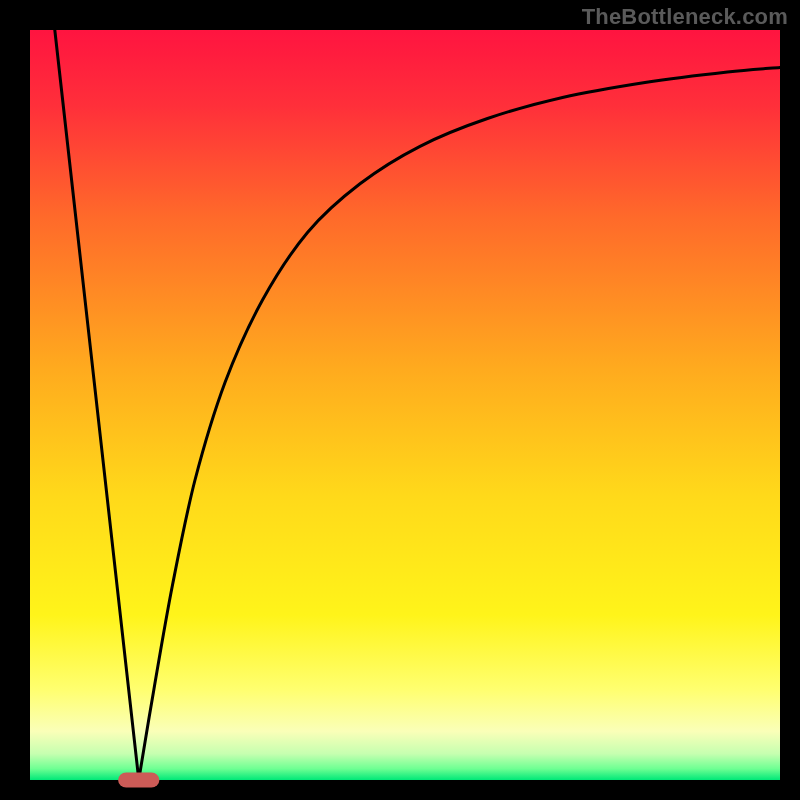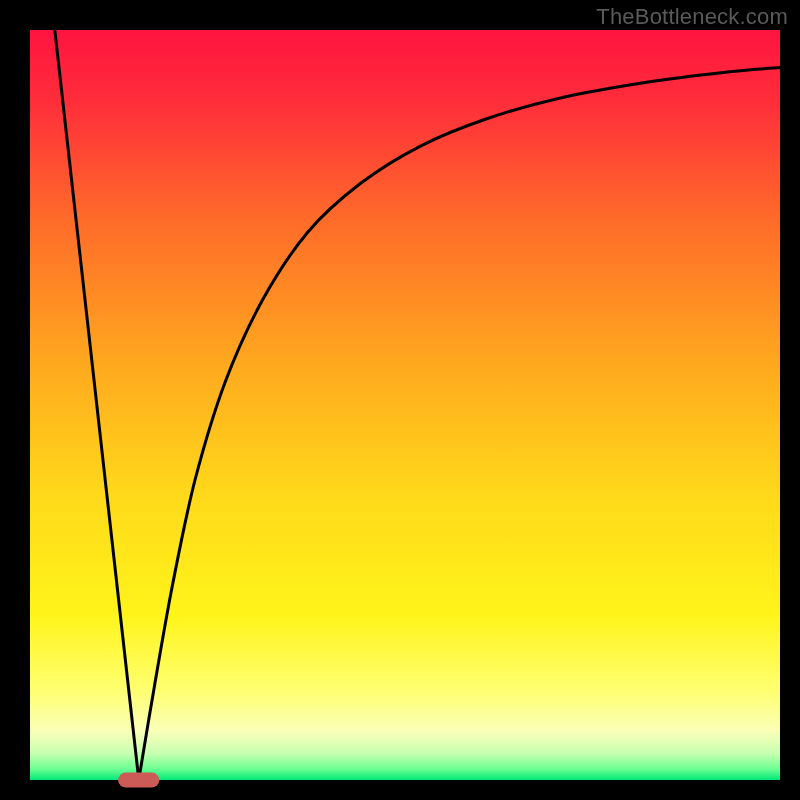--- a/index.html
+++ b/index.html
@@ -15,21 +15,21 @@
     position: relative;
     width: 800px;
     height: 800px;
     background: #000;
   }
   .watermark {
     position: absolute;
     top: 4px;
     right: 12px;
     font-size: 22px;
-    font-weight: normal;
+    font-weight: bold;
     color: #5a5a5a;
     letter-spacing: 0.2px;
     user-select: none;
   }
   svg {
     position: absolute;
     top: 0;
     left: 0;
   }
 </style>

